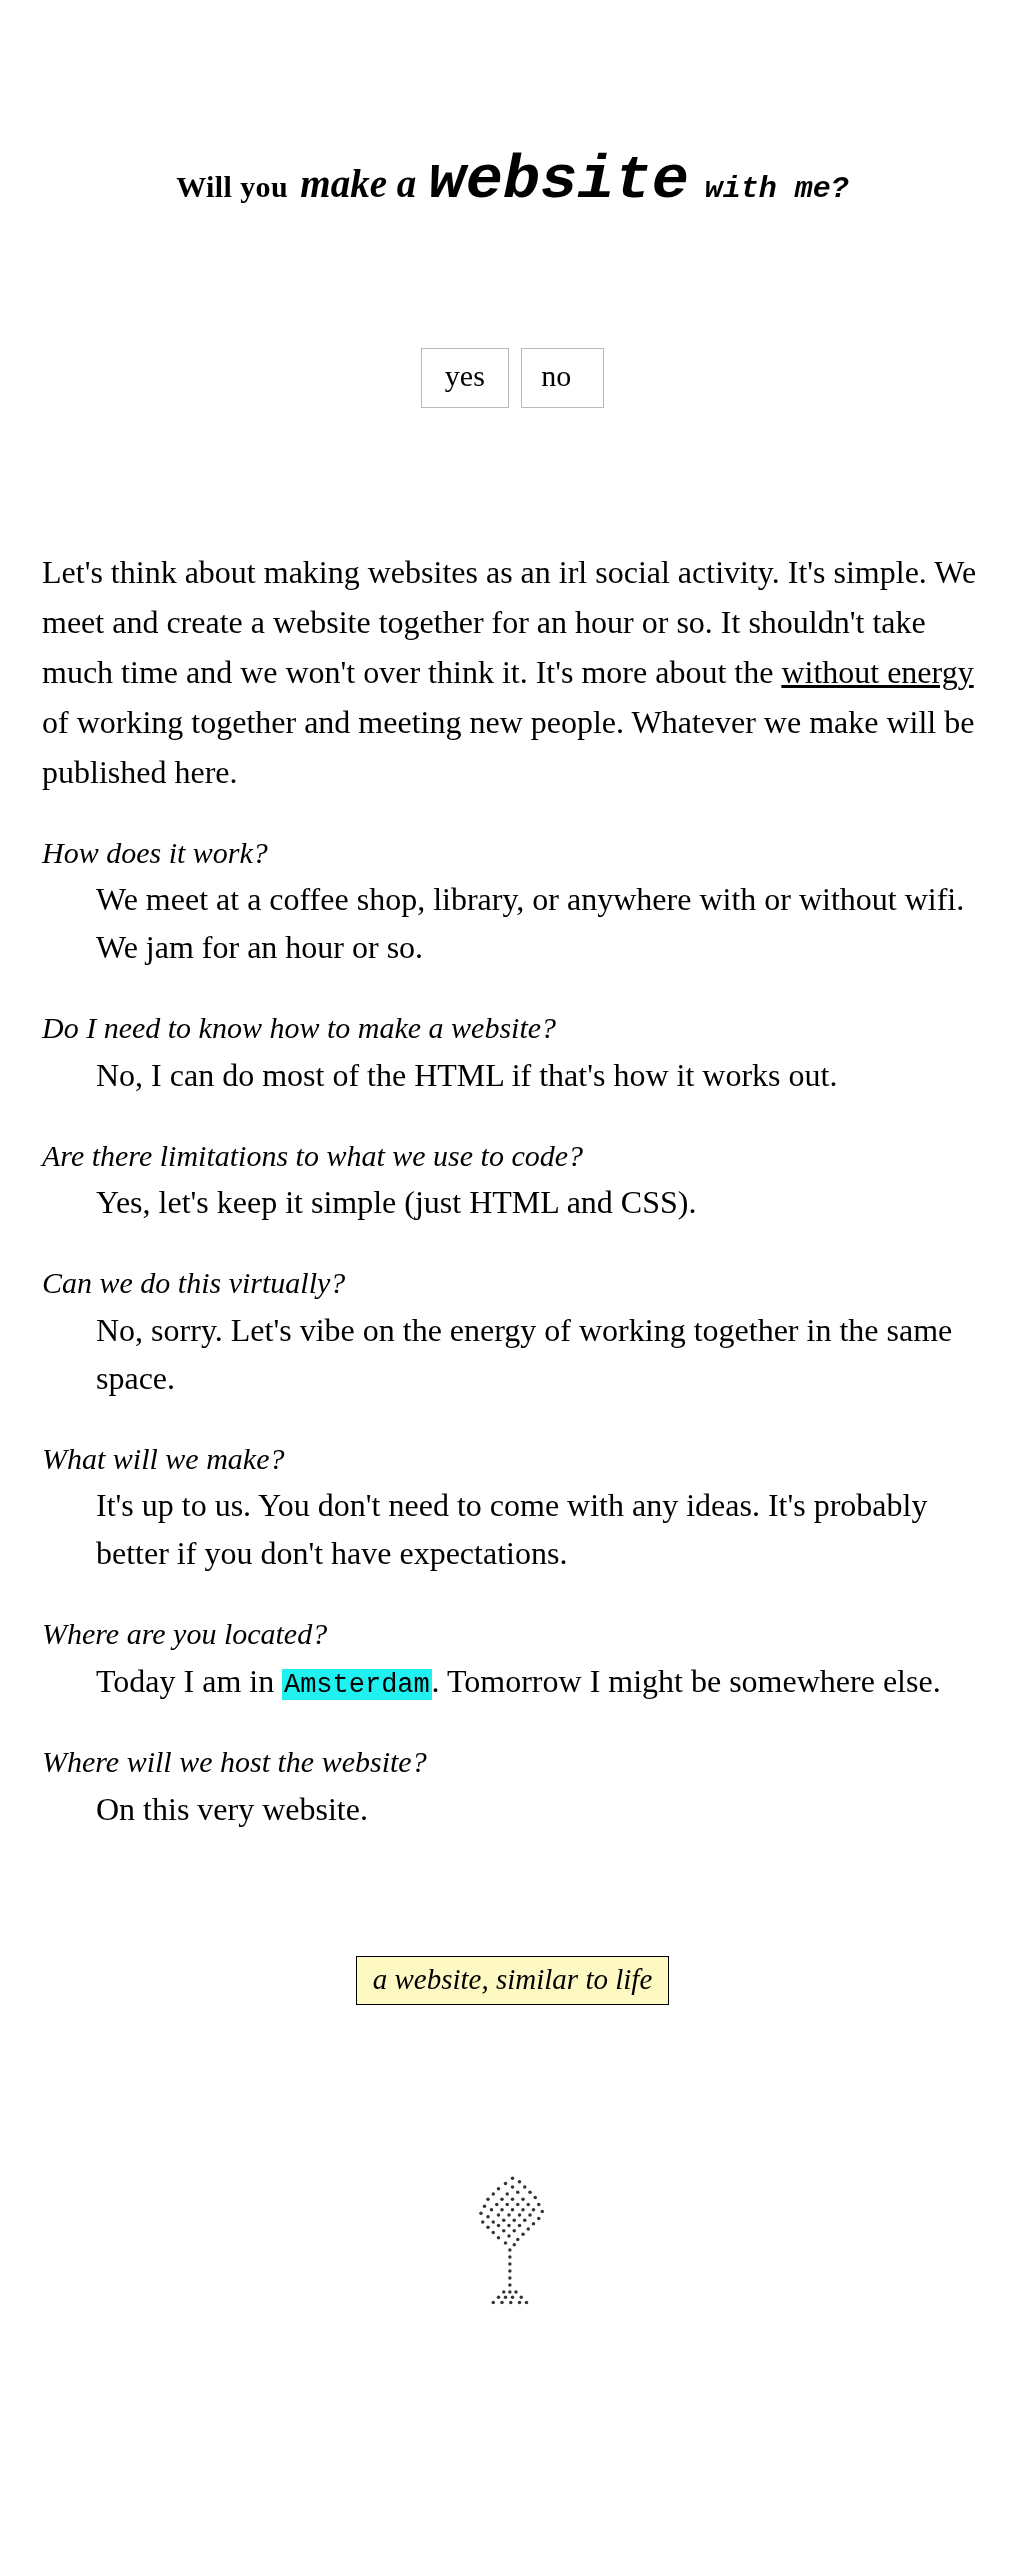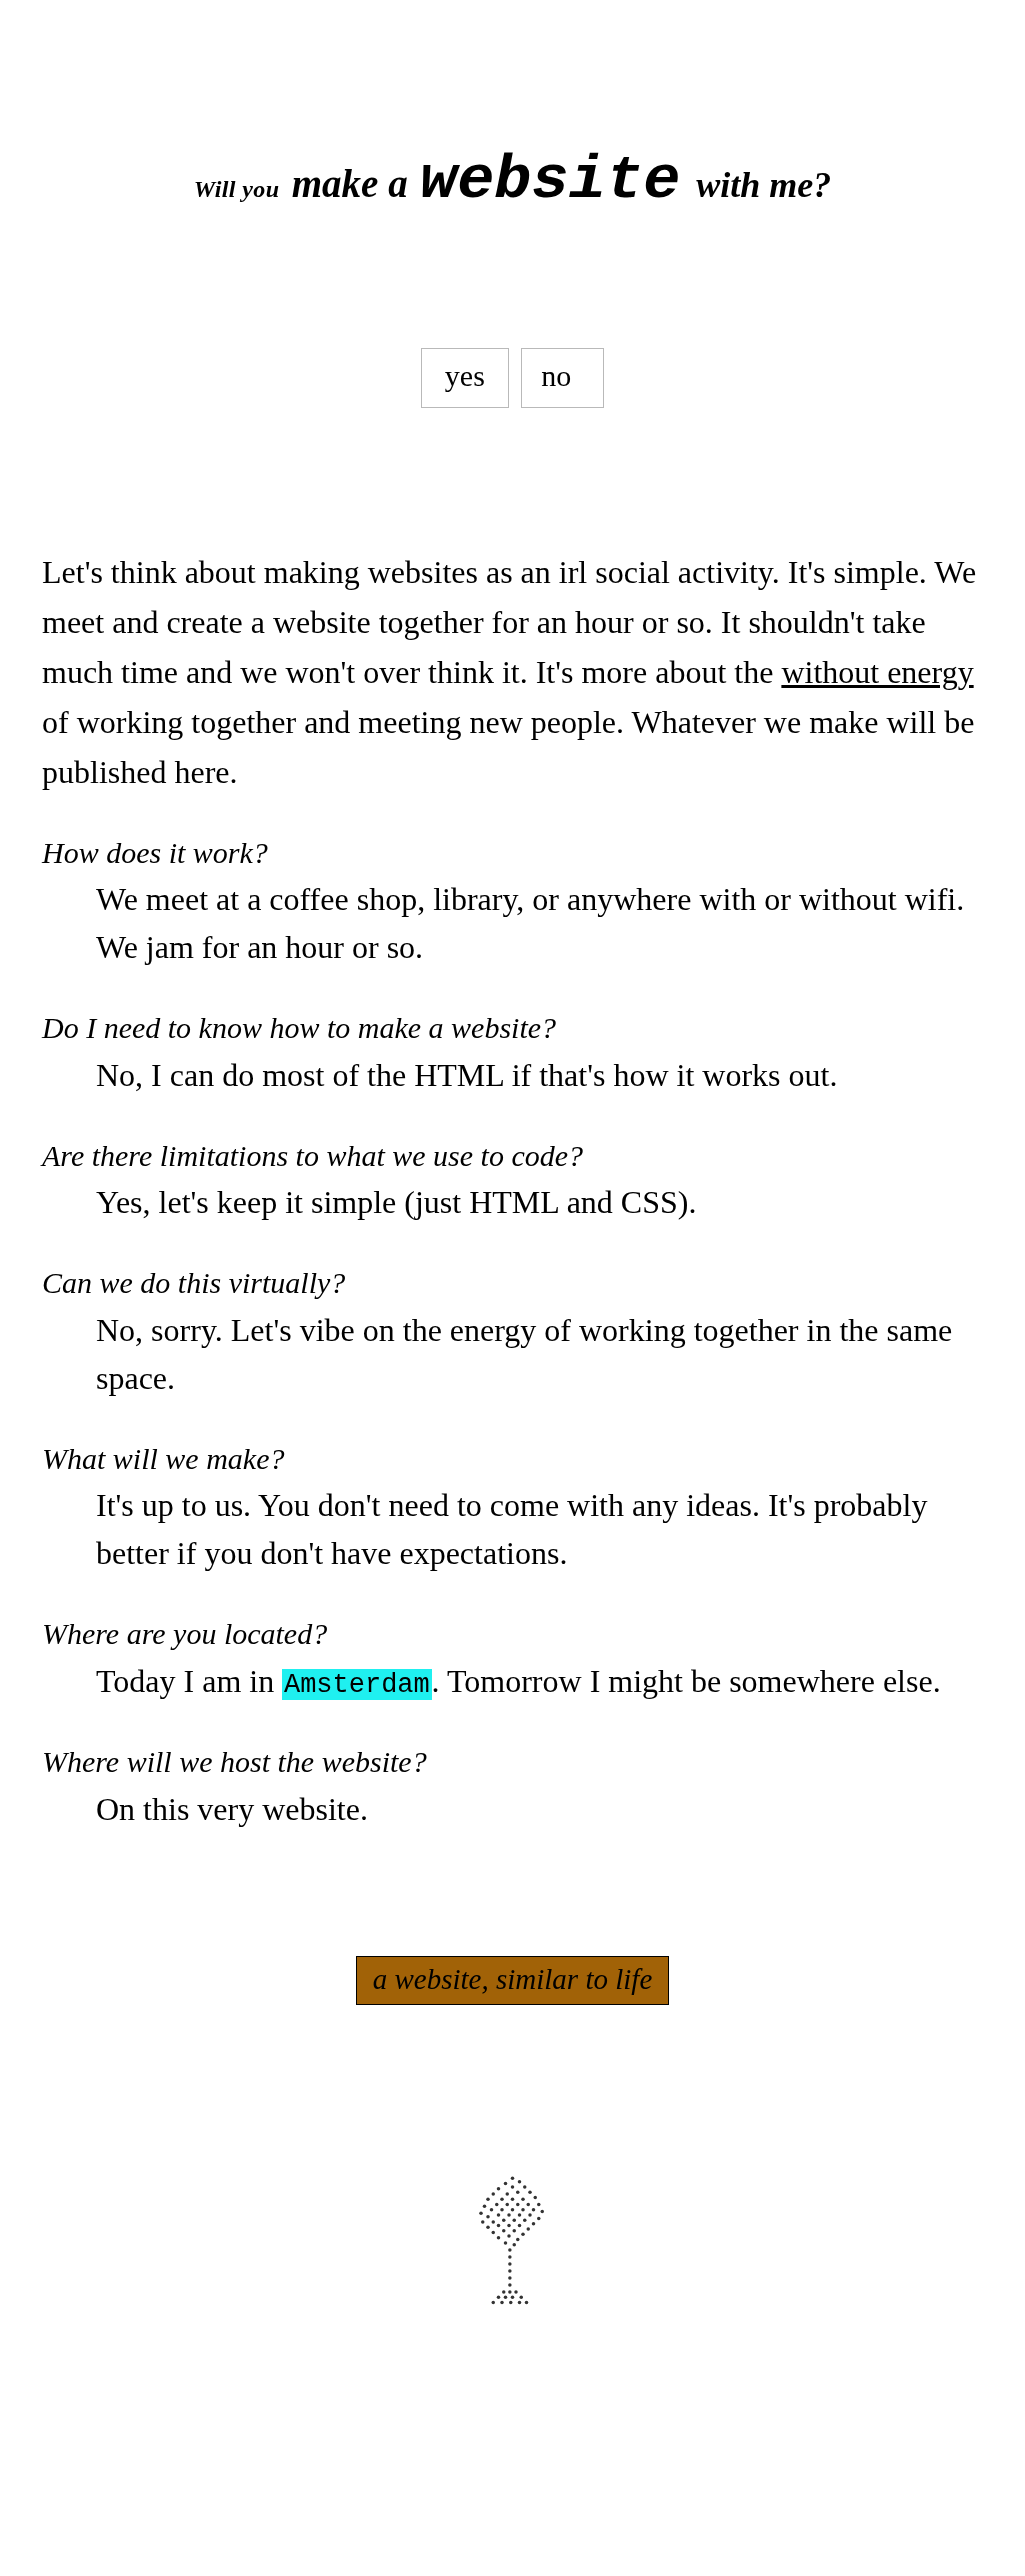--- a/index.html
+++ b/index.html
@@ -22,40 +22,39 @@
 
   
   .headline {
     text-align: center;
     padding-top: 131px;
     white-space: nowrap;
     line-height: 1;
   }
   .headline .h-small {
     font-family: "Liberation Serif", serif;
-    font-style: italic;
-    font-size: 24px;
+    font-size: 30px;
     letter-spacing: 0.4px;
   }
   .headline .h-mid {
     font-family: "Liberation Serif", serif;
     font-style: italic;
     font-size: 39px;
     padding-left: 5.3px;
   }
   .headline .h-big {
     font-family: Liberation Mono, monospace;
     font-style: italic;
     font-size: 62px;
     padding: 0 5.3px;
   }
   .headline .h-tail {
-    font-family: Liberation Serif, serif;
-    font-style: italic;
-    font-size: 36px;
+    font-family: Liberation Mono, monospace;
+    font-style: italic;
+    font-size: 30px;
     padding-left: 3.5px;
   }
 
   
   .choices {
     margin-top: 136px;
     display: flex;
     justify-content: center;
     gap: 12.3px;
   }
@@ -121,21 +120,21 @@
   .tagline-wrap {
     margin-top: 123px;
     display: flex;
     justify-content: center;
   }
   .tagline {
     font-style: italic;
     font-size: 29px;
     border: 0.9px solid #000;
     padding: 8px 16px 10.5px 16px;
-    background: #a16207;
+    background: #fef9c3;
     line-height: 1;
   }
 
   
   .tree-wrap {
     margin-top: 166px;
     display: flex;
     justify-content: center;
     padding-bottom: 79px;
   }

